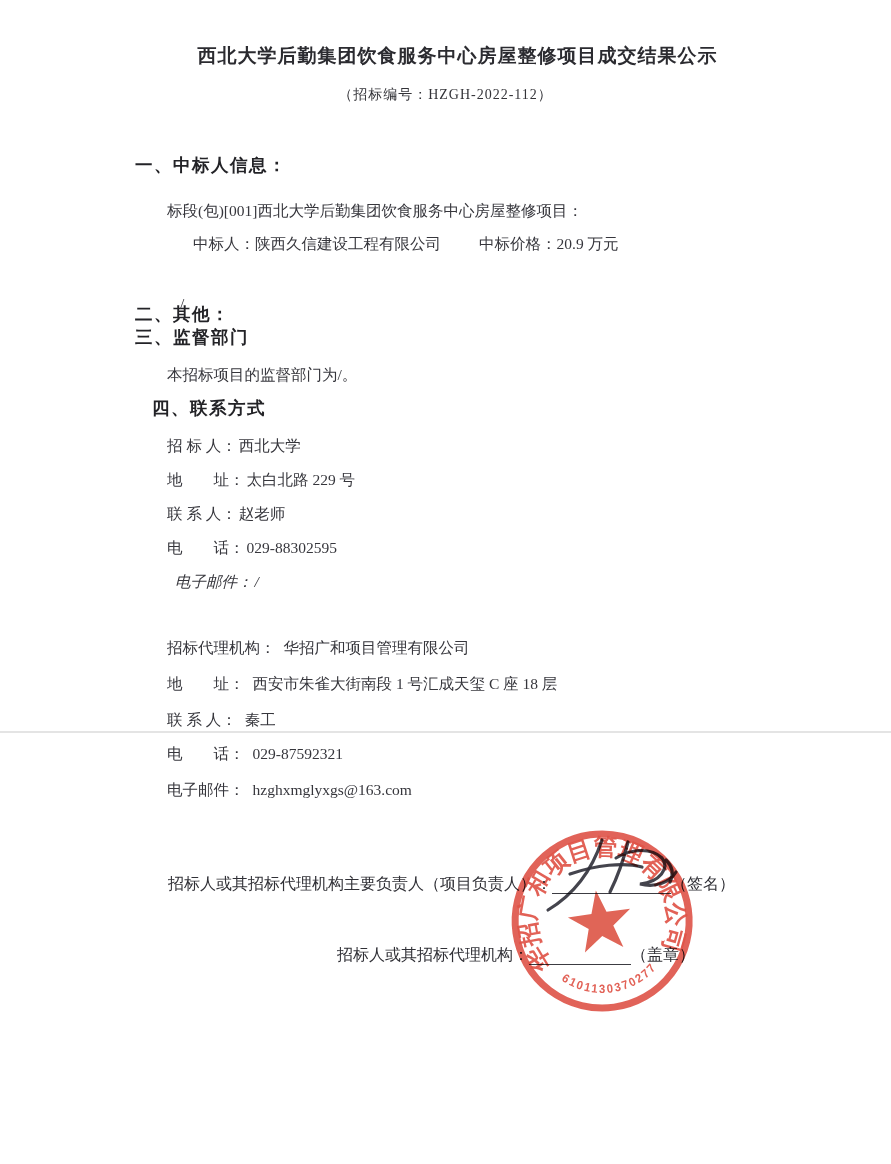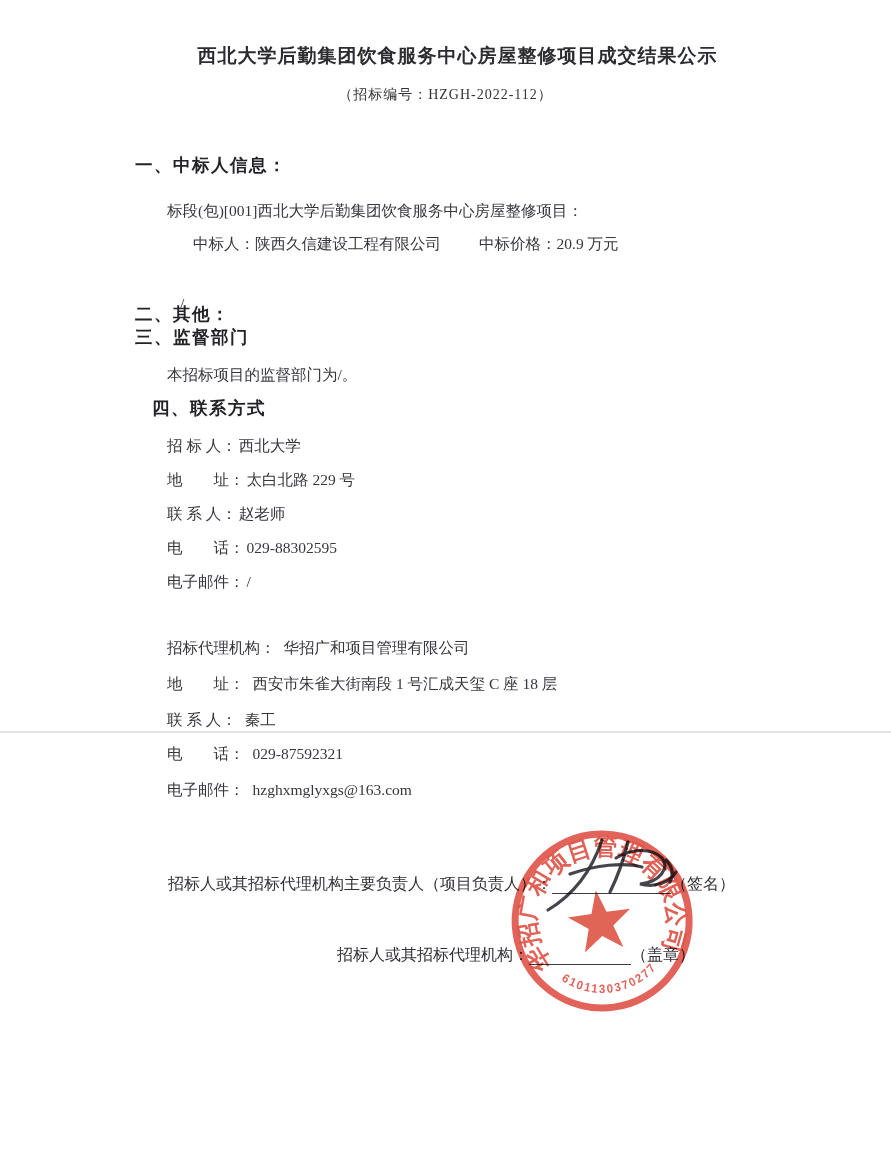--- a/index.html
+++ b/index.html
@@ -45,21 +45,21 @@
 
   <div class="abs sec-heading" style="left:135px;top:326px;">三、监督部门</div>
   <div class="abs body-text" style="left:167px;top:365px;">本招标项目的监督部门为/。</div>
 
   <div class="abs sec-heading" style="left:146px;top:397px;margin-left:6px;">四、联系方式</div>
 
   <div class="abs crow" style="left:167px;top:436px;"><span class="clabel">招 标 人：</span><span class="cvalue">西北大学</span></div>
   <div class="abs crow" style="left:167px;top:470px;"><span class="clabel">地　　址：</span><span class="cvalue">太白北路 229 号</span></div>
   <div class="abs crow" style="left:167px;top:504px;"><span class="clabel">联 系 人：</span><span class="cvalue">赵老师</span></div>
   <div class="abs crow" style="left:167px;top:538px;"><span class="clabel">电　　话：</span><span class="cvalue">029-88302595</span></div>
-  <div class="abs crow" style="left:167px;top:572px;"><span class="clabel">电子邮件：</span><span class="cvalue">/</span></div>
+  <div class="abs crow" style="left:175px;top:572px;font-style:italic;"><span class="clabel">电子邮件：</span><span class="cvalue">/</span></div>
 
   <div class="abs crow agency" style="left:167px;top:638px;"><span class="clabel">招标代理机构：</span><span class="cvalue">华招广和项目管理有限公司</span></div>
   <div class="abs crow agency" style="left:167px;top:674px;"><span class="clabel">地　　址：</span><span class="cvalue">西安市朱雀大街南段 1 号汇成天玺 C 座 18 层</span></div>
   <div class="abs crow agency" style="left:167px;top:710px;"><span class="clabel">联 系 人：</span><span class="cvalue">秦工</span></div>
   <div class="abs crow agency" style="left:167px;top:744px;"><span class="clabel">电　　话：</span><span class="cvalue">029-87592321</span></div>
   <div class="abs crow agency" style="left:167px;top:780px;"><span class="clabel">电子邮件：</span><span class="cvalue">hzghxmglyxgs@163.com</span></div>
 
   <div class="scan-line"></div>
 
   <div class="abs signoff" style="left:168px;top:874px;"><span>招标人或其招标代理机构主要负责人（项目负责人）：</span><span class="uline" style="width:119px;"></span><span>（签名）</span></div>

